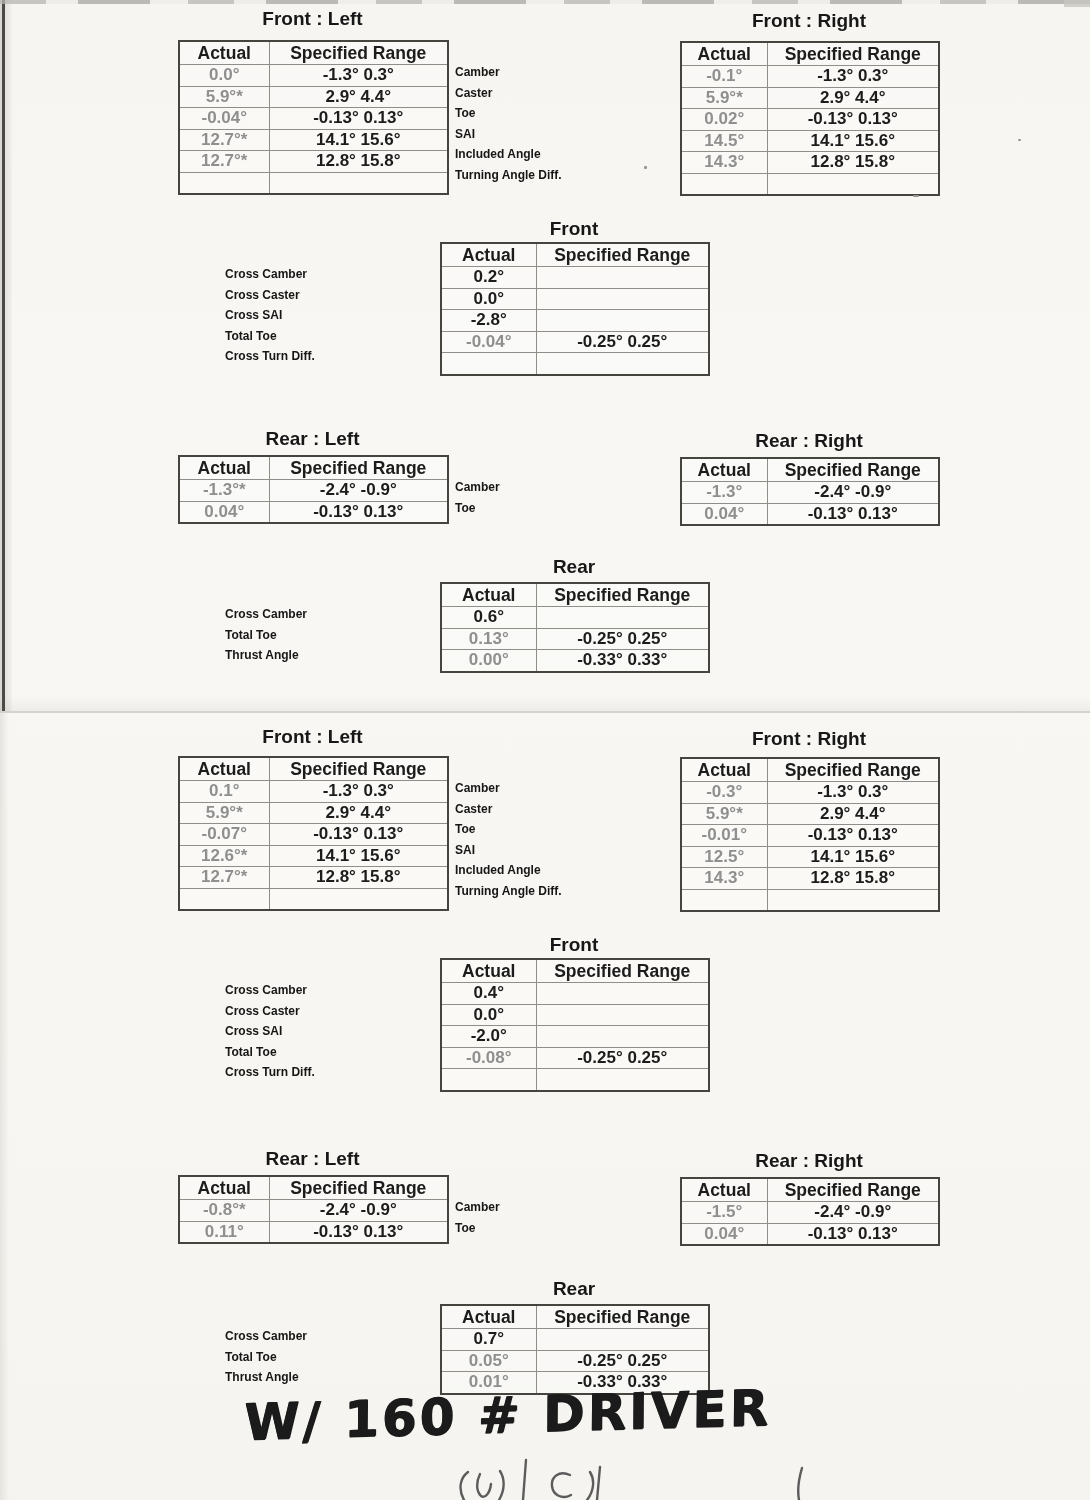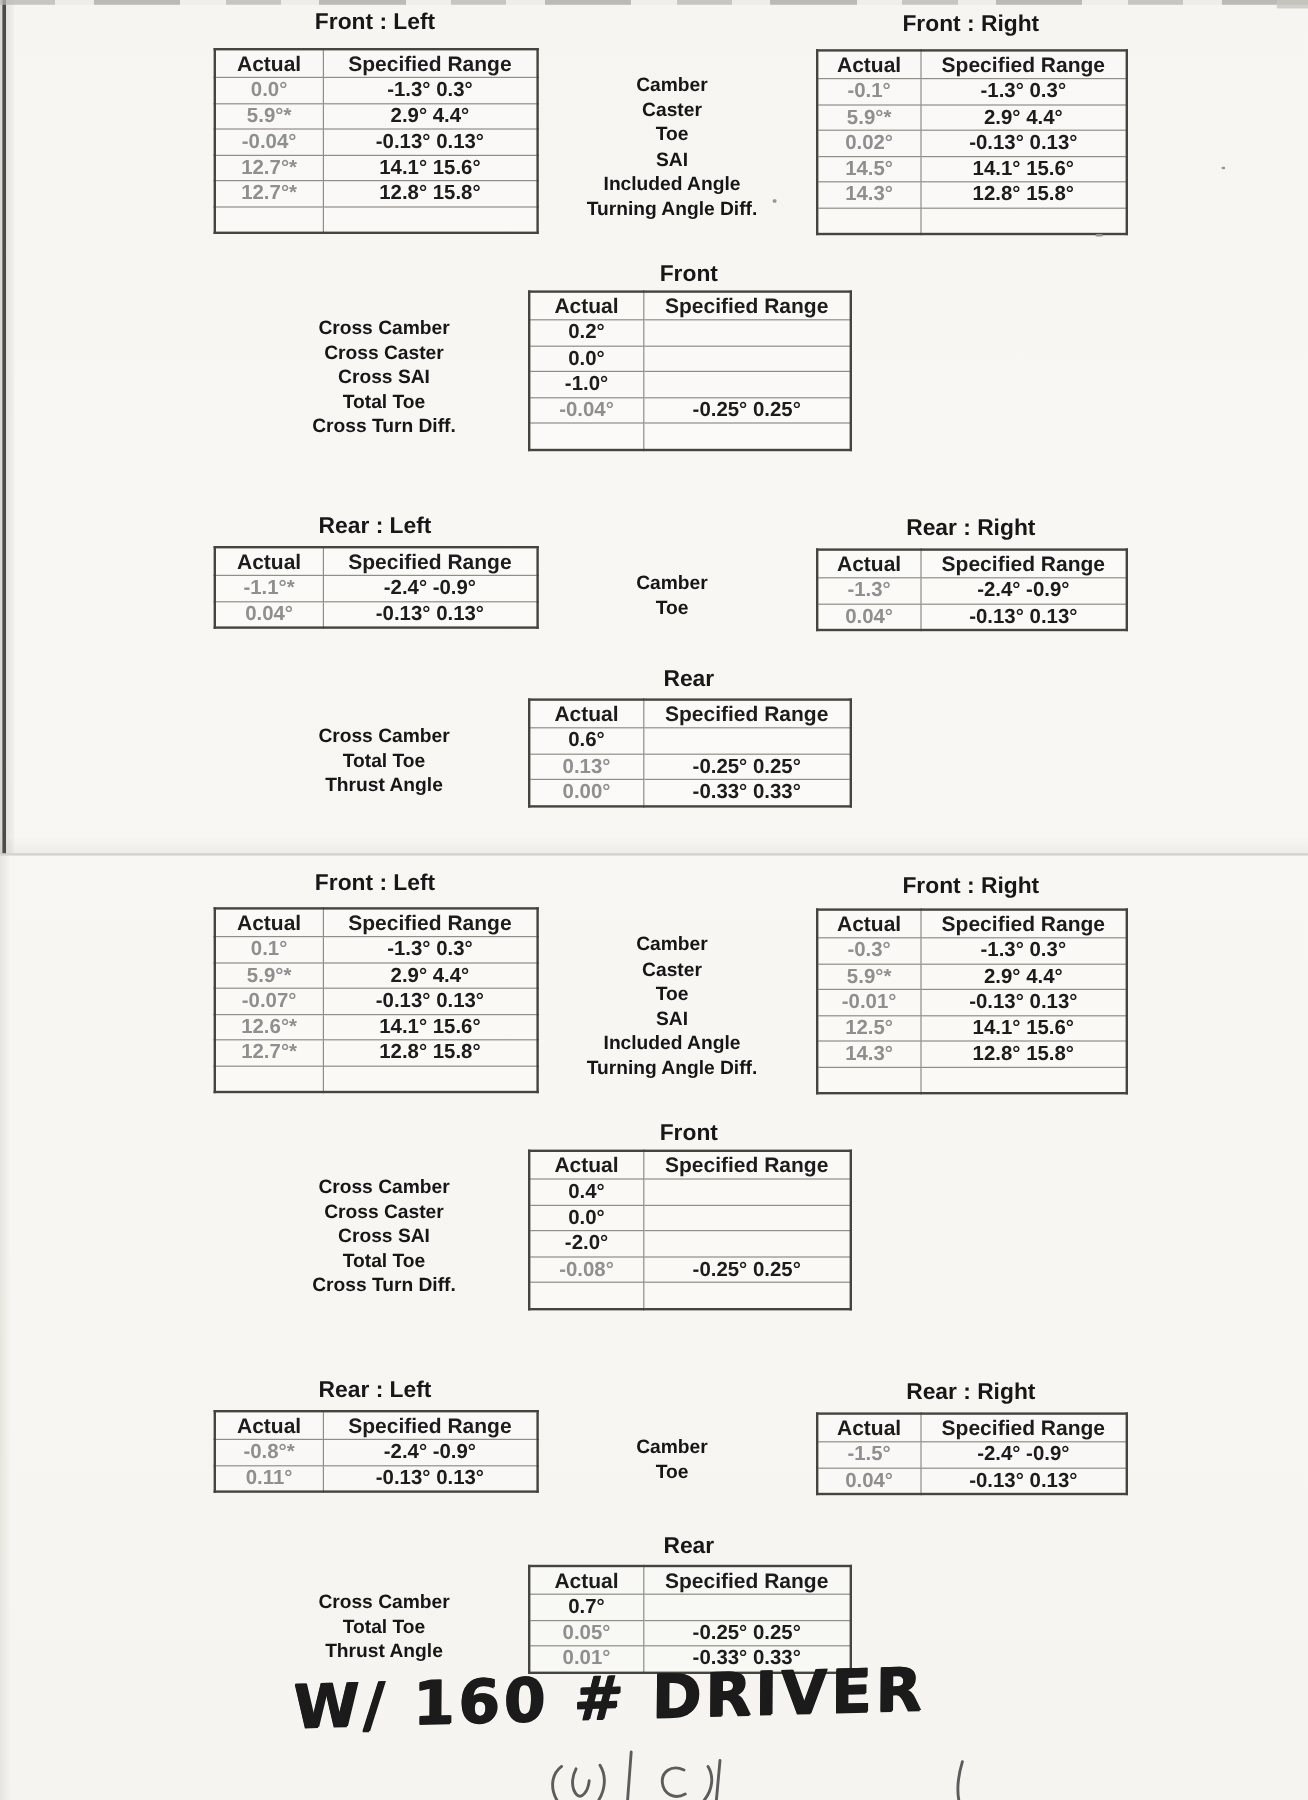--- a/index.html
+++ b/index.html
@@ -19,21 +19,21 @@
   .speck{position:absolute;background:#98968f;border-radius:1px;}
   
   .report{position:absolute;left:0;width:1090px;height:714px;text-decoration:underline;}
   .sec-title{position:absolute;font-weight:700;font-size:19px;color:#171717;text-align:center;white-space:nowrap;}
   .tbl{position:absolute;border-collapse:collapse;table-layout:fixed;background:rgba(255,255,255,.35);
        border:2px solid #45443f;}
   .tbl th,.tbl td{border:1px solid #908e88;padding:0 2px;text-align:center;white-space:nowrap;overflow:hidden;
        font-weight:700;font-size:17px;color:#1c1c1c;height:20.5px;line-height:20px;}
   .tbl th{height:22px;font-size:17.5px;}
   .tbl td.muted{color:#8f8f8f;}
-  .label-col{position:absolute;font-weight:700;font-size:16px;line-height:20.5px;color:#161616;text-align:center;white-space:nowrap;}
+  .label-col{position:absolute;font-weight:700;font-size:12px;line-height:20.5px;color:#161616;text-align:left;white-space:nowrap;}
   
   .marker-note{position:absolute;left:244px;top:1386px;width:540px;
      font-family:"DejaVu Sans",sans-serif;font-weight:800;font-size:50px;letter-spacing:3px;color:#1b1b1b;
      transform:rotate(-1.6deg) skewX(-2deg);
      text-shadow:1px 0 0 #1b1b1b,0 1px 0 #1b1b1b;white-space:nowrap;}
   .pen-partial{position:absolute;left:430px;top:1458px;}
 </style>
 </head>
 <body>
 
@@ -151,21 +151,21 @@
       <tbody>
           <tr>
             <td>0.2°</td>
             <td></td>
           </tr>
           <tr>
             <td>0.0°</td>
             <td></td>
           </tr>
           <tr>
-            <td>-1.0°</td>
+            <td>-2.8°</td>
             <td></td>
           </tr>
           <tr>
             <td class="muted">-0.04°</td>
             <td>-0.25° 0.25°</td>
           </tr>
           <tr>
             <td></td>
             <td></td>
           </tr>
@@ -179,21 +179,21 @@
           <col style="width:179px">
         </colgroup>
       <thead>
           <tr>
         <th>Actual</th>
         <th>Specified Range</th>
       </tr>
         </thead>
       <tbody>
           <tr>
-            <td class="muted">-1.1°*</td>
+            <td class="muted">-1.3°*</td>
             <td>-2.4° -0.9°</td>
           </tr>
           <tr>
             <td class="muted">0.04°</td>
             <td>-0.13° 0.13°</td>
           </tr>
         </tbody>
     </table>
 
     <div class="label-col" style="left:455px;top:477px;width:210px;">

